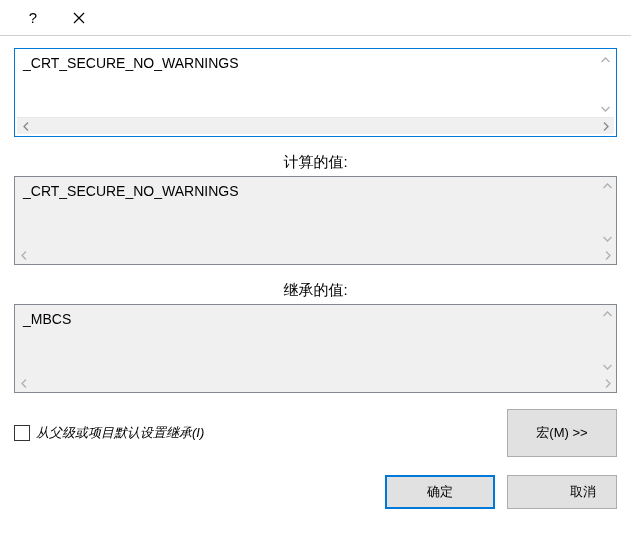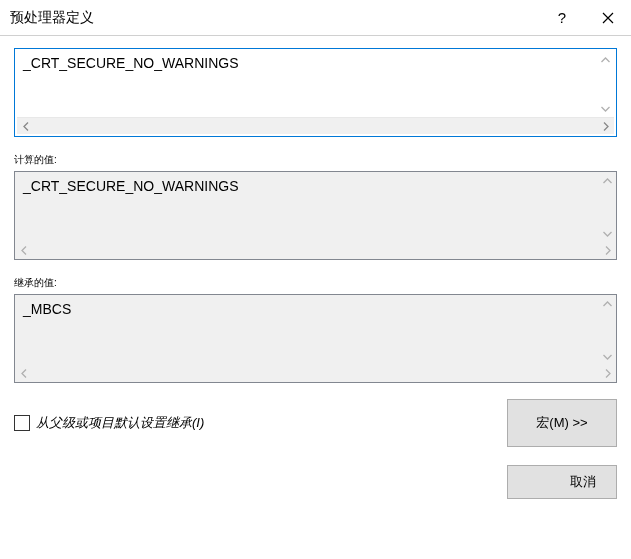--- a/index.html
+++ b/index.html
@@ -94,23 +94,24 @@
     .hscroll-track {
       flex: 1;
     }
     .hscroll .scroll-arrow {
       width: 17px;
       height: 100%;
       color: #888;
       font-size: 11px;
     }
     .section-label {
-      font-size: 10px;
+      font-size: 15px;
       color: #000;
       margin-bottom: 4px;
+      text-align: center;
     }
     .readonly-box {
       border: 1px solid #828790;
       background: #f0f0f0;
       margin-bottom: 16px;
     }
     .readonly-main-wrap {
       display: flex;
     }
     .readonly-main {
@@ -186,21 +187,20 @@
     .btn-cancel {
       border: 1px solid #adadad;
       background: #e1e1e1;
       padding-left: 42px;
     }
   </style>
 </head>
 <body>
 
 <div class="titlebar">
-  <div class="titlebar-title">预处理器定义</div>
   <div class="titlebar-buttons">
     <div class="titlebar-btn help">?</div>
     <div class="titlebar-btn">
       <svg width="12" height="12" viewBox="0 0 12 12">
           <path d="M1 1 L11 11 M11 1 L1 11" stroke="#000" stroke-width="1.2" fill="none"></path>
         </svg>
     </div>
   </div>
 </div>
 
@@ -305,14 +305,15 @@
     <div class="checkbox-wrap">
       <div class="checkbox"></div>
       <span class="checkbox-label">从父级或项目默认设置继承(I)</span>
     </div>
     <div class="macro-btn">宏(M) &gt;&gt;</div>
   </div>
 
 </div>
 
 <div class="button-row">
+  <div class="btn btn-ok">确定</div>
   <div class="btn btn-cancel">取消</div>
 </div>
 
 </body></html>

